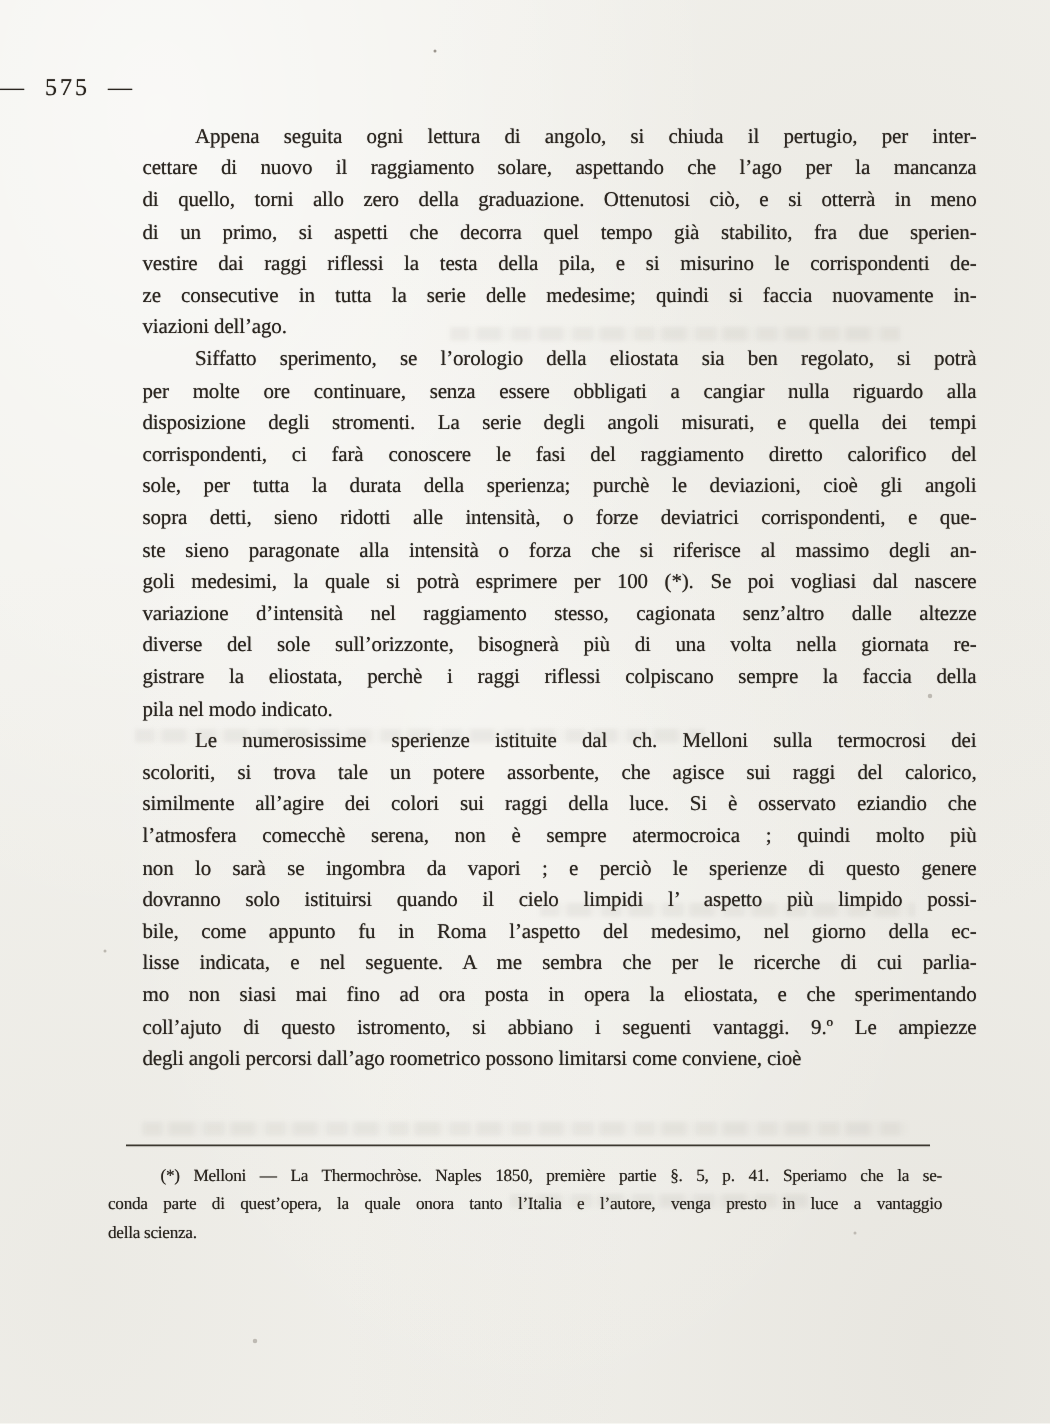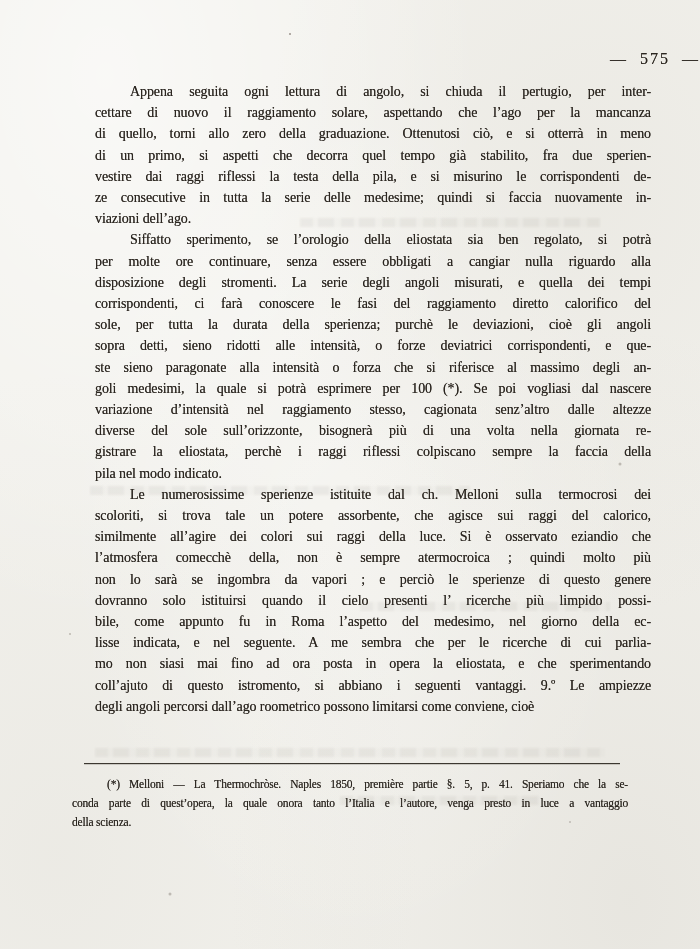--- a/index.html
+++ b/index.html
@@ -23,21 +23,21 @@
       radial-gradient(ellipse at 50% 55%, rgba(255,255,255,0.25), transparent 60%),
       radial-gradient(ellipse at 90% 95%, rgba(190,185,174,0.20), transparent 45%),
       radial-gradient(ellipse at 8% 90%, rgba(198,194,184,0.14), transparent 40%);
     color: var(--ink, #2b2620);
   }
   .page-number {
     position: absolute;
     top: 50px;
     left: 0;
     width: 100%;
-    text-align: right;
+    text-align: left;
     font-size: 16px;
     letter-spacing: 2px;
     word-spacing: 6px;
     text-shadow: 0 0 0.6px rgba(43,38,32,0.75);
   }
   .body-text {
     position: absolute;
     top: 81px;
     left: 72px;
     width: 556px;
@@ -133,23 +133,23 @@
         <div class="line">goli medesimi, la quale si potrà esprimere per 100 (*). Se poi vogliasi dal nascere</div>
         <div class="line">variazione d’intensità nel raggiamento stesso, cagionata senz’altro dalle altezze</div>
         <div class="line">diverse del sole sull’orizzonte, bisognerà più di una volta nella giornata re-</div>
         <div class="line">gistrare la eliostata, perchè i raggi riflessi colpiscano sempre la faccia della</div>
         <div class="line last">pila nel modo indicato.</div>
       </div>
       <div>
         <div class="line first">Le numerosissime sperienze istituite dal ch. Melloni sulla termocrosi dei</div>
         <div class="line">scoloriti, si trova tale un potere assorbente, che agisce sui raggi del calorico,</div>
         <div class="line">similmente all’agire dei colori sui raggi della luce. Si è osservato eziandio che</div>
-        <div class="line">l’atmosfera comecchè della, non è sempre atermocroica ; quindi molto più</div>
+        <div class="line">l’atmosfera comecchè serena, non è sempre atermocroica ; quindi molto più</div>
         <div class="line">non lo sarà se ingombra da vapori ; e perciò le sperienze di questo genere</div>
-        <div class="line">dovranno solo istituirsi quando il cielo presenti l’ ricerche più limpido possi-</div>
+        <div class="line">dovranno solo istituirsi quando il cielo limpidi l’ aspetto più limpido possi-</div>
         <div class="line">bile, come appunto fu in Roma l’aspetto del medesimo, nel giorno della ec-</div>
         <div class="line">lisse indicata, e nel seguente. A me sembra che per le ricerche di cui parlia-</div>
         <div class="line">mo non siasi mai fino ad ora posta in opera la eliostata, e che sperimentando</div>
         <div class="line">coll’ajuto di questo istromento, si abbiano i seguenti vantaggi. 9.º Le ampiezze</div>
         <div class="line last">degli angoli percorsi dall’ago roometrico possono limitarsi come conviene, cioè</div>
       </div>
     </div>
 
   <div class="footnote-rule"></div>
   <div class="footnote">

